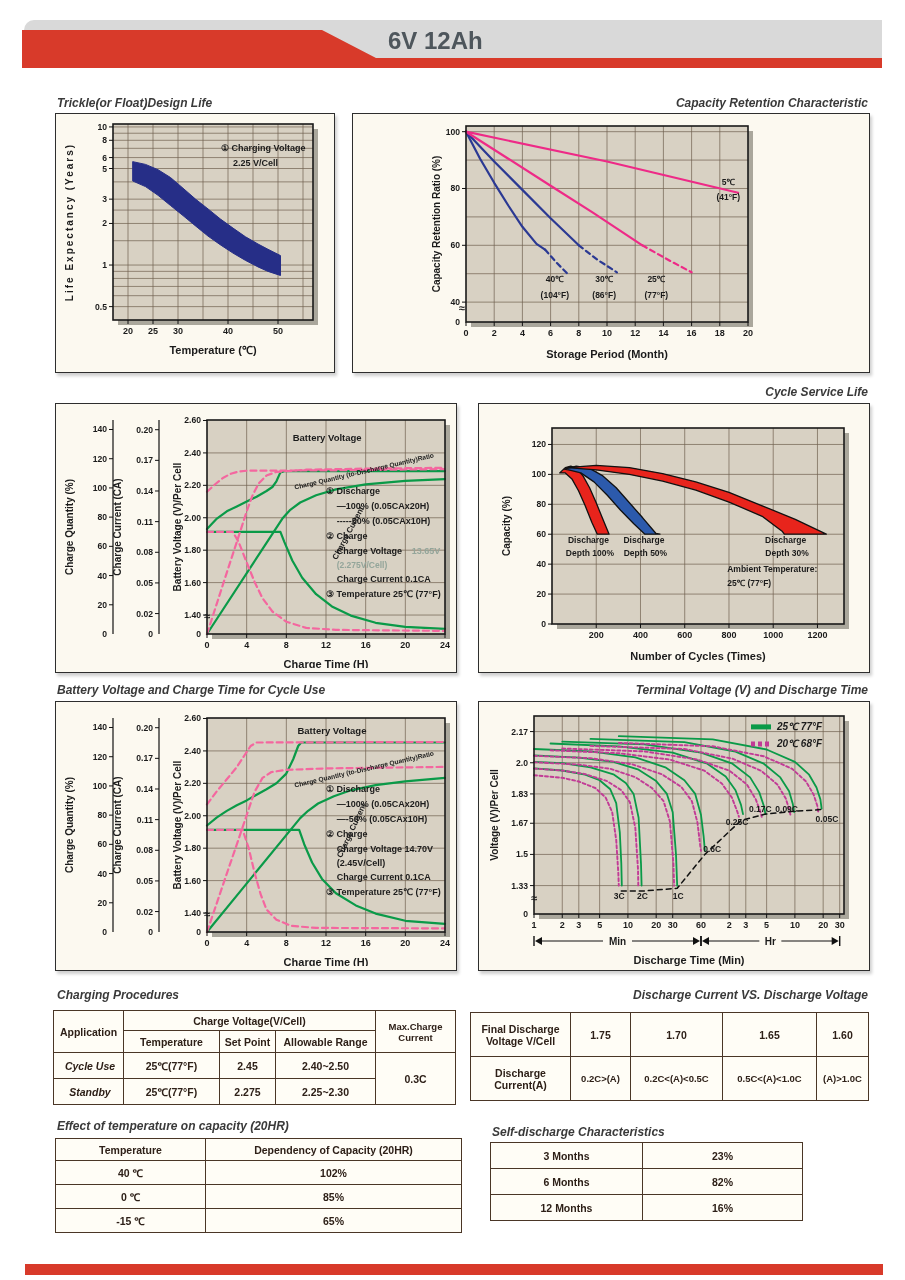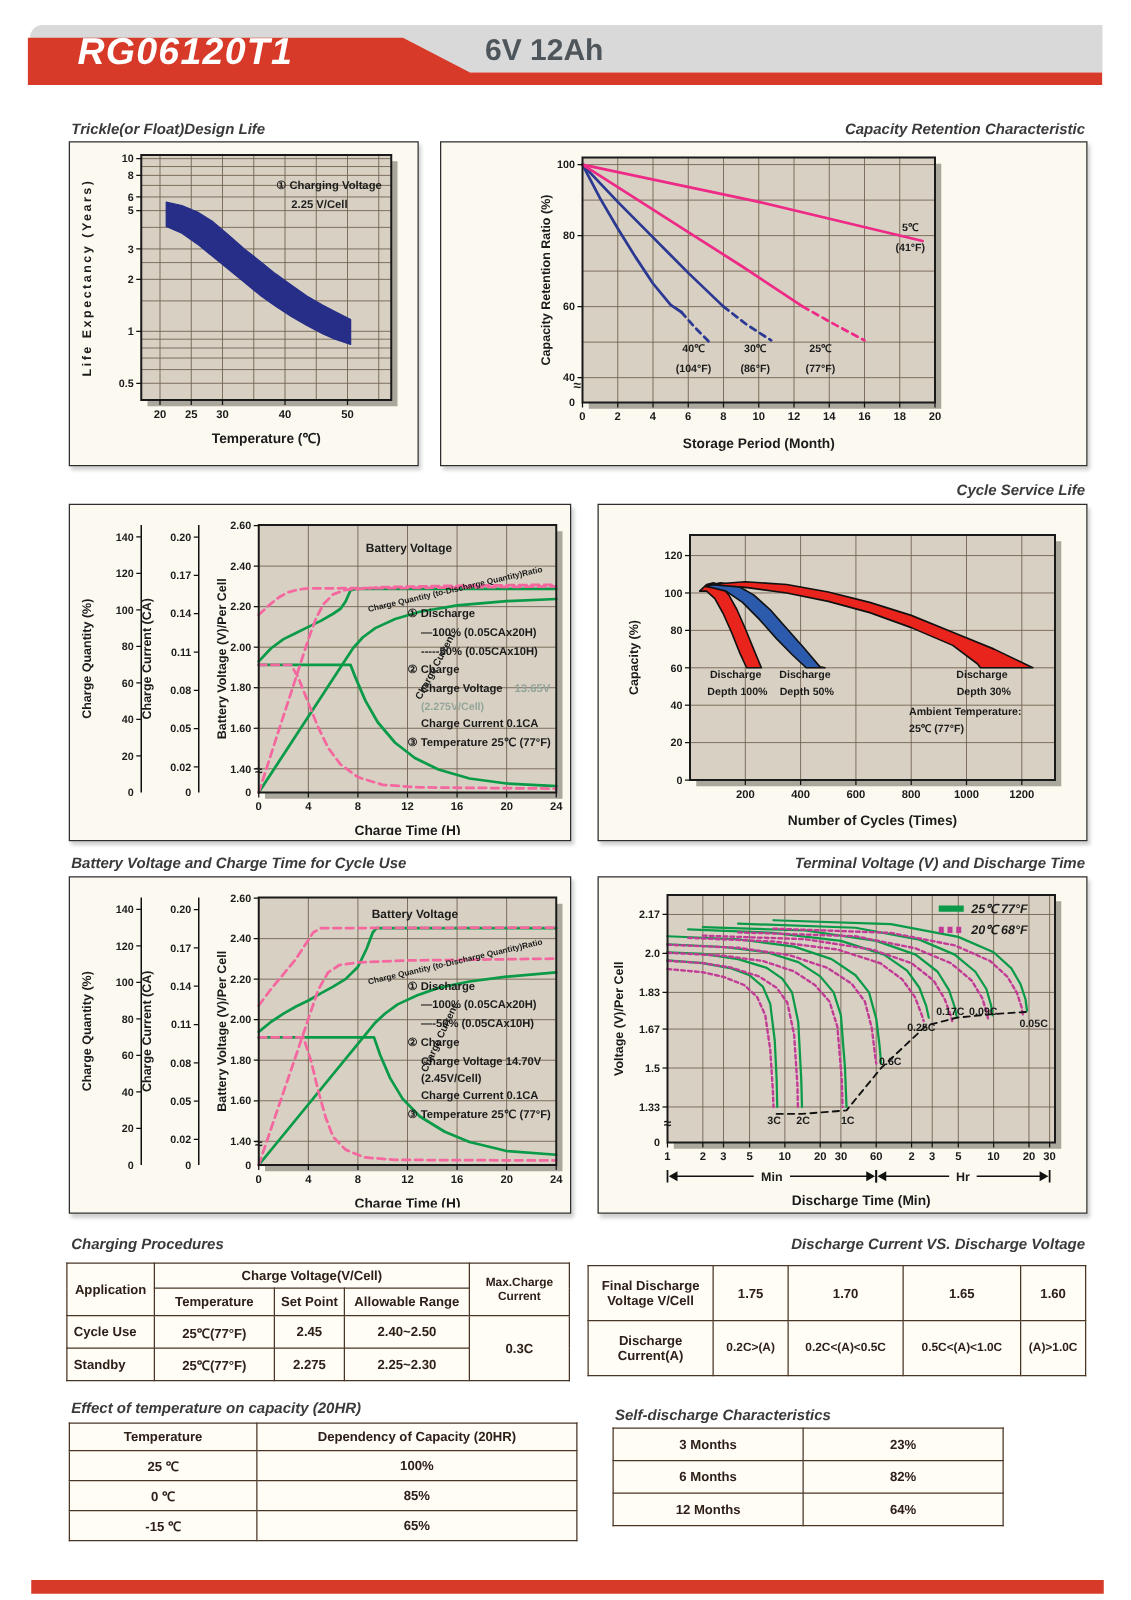--- a/index.html
+++ b/index.html
@@ -14,32 +14,31 @@
              font-style:italic;color:#ffffff;letter-spacing:1px;}
   .hdr-spec{position:absolute;left:388px;top:27px;font-size:24px;font-weight:700;color:#4e565c;}
   .stitle{position:absolute;font-size:12px;font-weight:700;font-style:italic;
           color:#3a3a3a;white-space:nowrap;}
   .panel{position:absolute;background:#fcf9f0;border:1.6px solid #2e2e2e;
          box-shadow:2px 3px 3px #cfcfcf;}
   .chart{position:absolute;left:1px;top:2px;}
   table{border-collapse:collapse;position:absolute;color:#2e2018;table-layout:fixed;background:#fffdf6;}
   td{border:1.2px solid #4a3626;font-size:10.5px;font-weight:700;text-align:center;
      padding:1px 2px;overflow:hidden;}
-  td.tl{text-align:left;padding-left:5px;}
+  td.tl{text-align:center;padding-left:5px;font-style:italic;}
   .sm{font-size:9.5px;}
   .footer-bar{position:absolute;left:25px;top:1264px;width:858px;height:11px;background:#d83a2a;}
 </style>
 </head>
 <body>
 
 <div class="page">
 
   <div class="hdr-band"></div>
   <div class="hdr-red"></div>
-  <div class="hdr-model">RG06120T1</div>
   <div class="hdr-spec">6V  12Ah</div>
 
   <div class="stitle" style="left:57px;top:96px">Trickle(or Float)Design Life</div>
   <div class="stitle" style="right:37px;top:96px">Capacity Retention Characteristic</div>
   <div class="stitle" style="right:37px;top:385px">Cycle Service Life</div>
   <div class="stitle" style="left:57px;top:683px">Battery Voltage and Charge Time for Cycle Use</div>
   <div class="stitle" style="right:37px;top:683px">Terminal Voltage (V) and Discharge Time</div>
   <div class="stitle" style="left:57px;top:988px">Charging Procedures</div>
   <div class="stitle" style="right:37px;top:988px">Discharge Current VS. Discharge Voltage</div>
   <div class="stitle" style="left:57px;top:1119px">Effect of temperature on capacity (20HR)</div>
@@ -626,22 +625,22 @@
     <colgroup>
         <col style="width:150px">
         <col style="width:256px">
       </colgroup>
     <tbody>
         <tr style="height:22px">
       <td>Temperature</td>
       <td>Dependency of Capacity (20HR)</td>
     </tr>
     <tr style="height:24px">
-      <td>25 ℃</td>
-      <td>100%</td>
+      <td>40 ℃</td>
+      <td>102%</td>
     </tr>
     <tr style="height:24px">
       <td>0 ℃</td>
       <td>85%</td>
     </tr>
     <tr style="height:24px">
       <td>-15 ℃</td>
       <td>65%</td>
     </tr>
   </tbody>
@@ -656,19 +655,19 @@
     <tr style="height:26px">
       <td>3 Months</td>
       <td>23%</td>
     </tr>
     <tr style="height:26px">
       <td>6 Months</td>
       <td>82%</td>
     </tr>
     <tr style="height:26px">
       <td>12 Months</td>
-      <td>64%</td>
+      <td>16%</td>
     </tr>
   </tbody>
     </table>
 
   <div class="footer-bar"></div>
 </div>
 
 </body></html>

